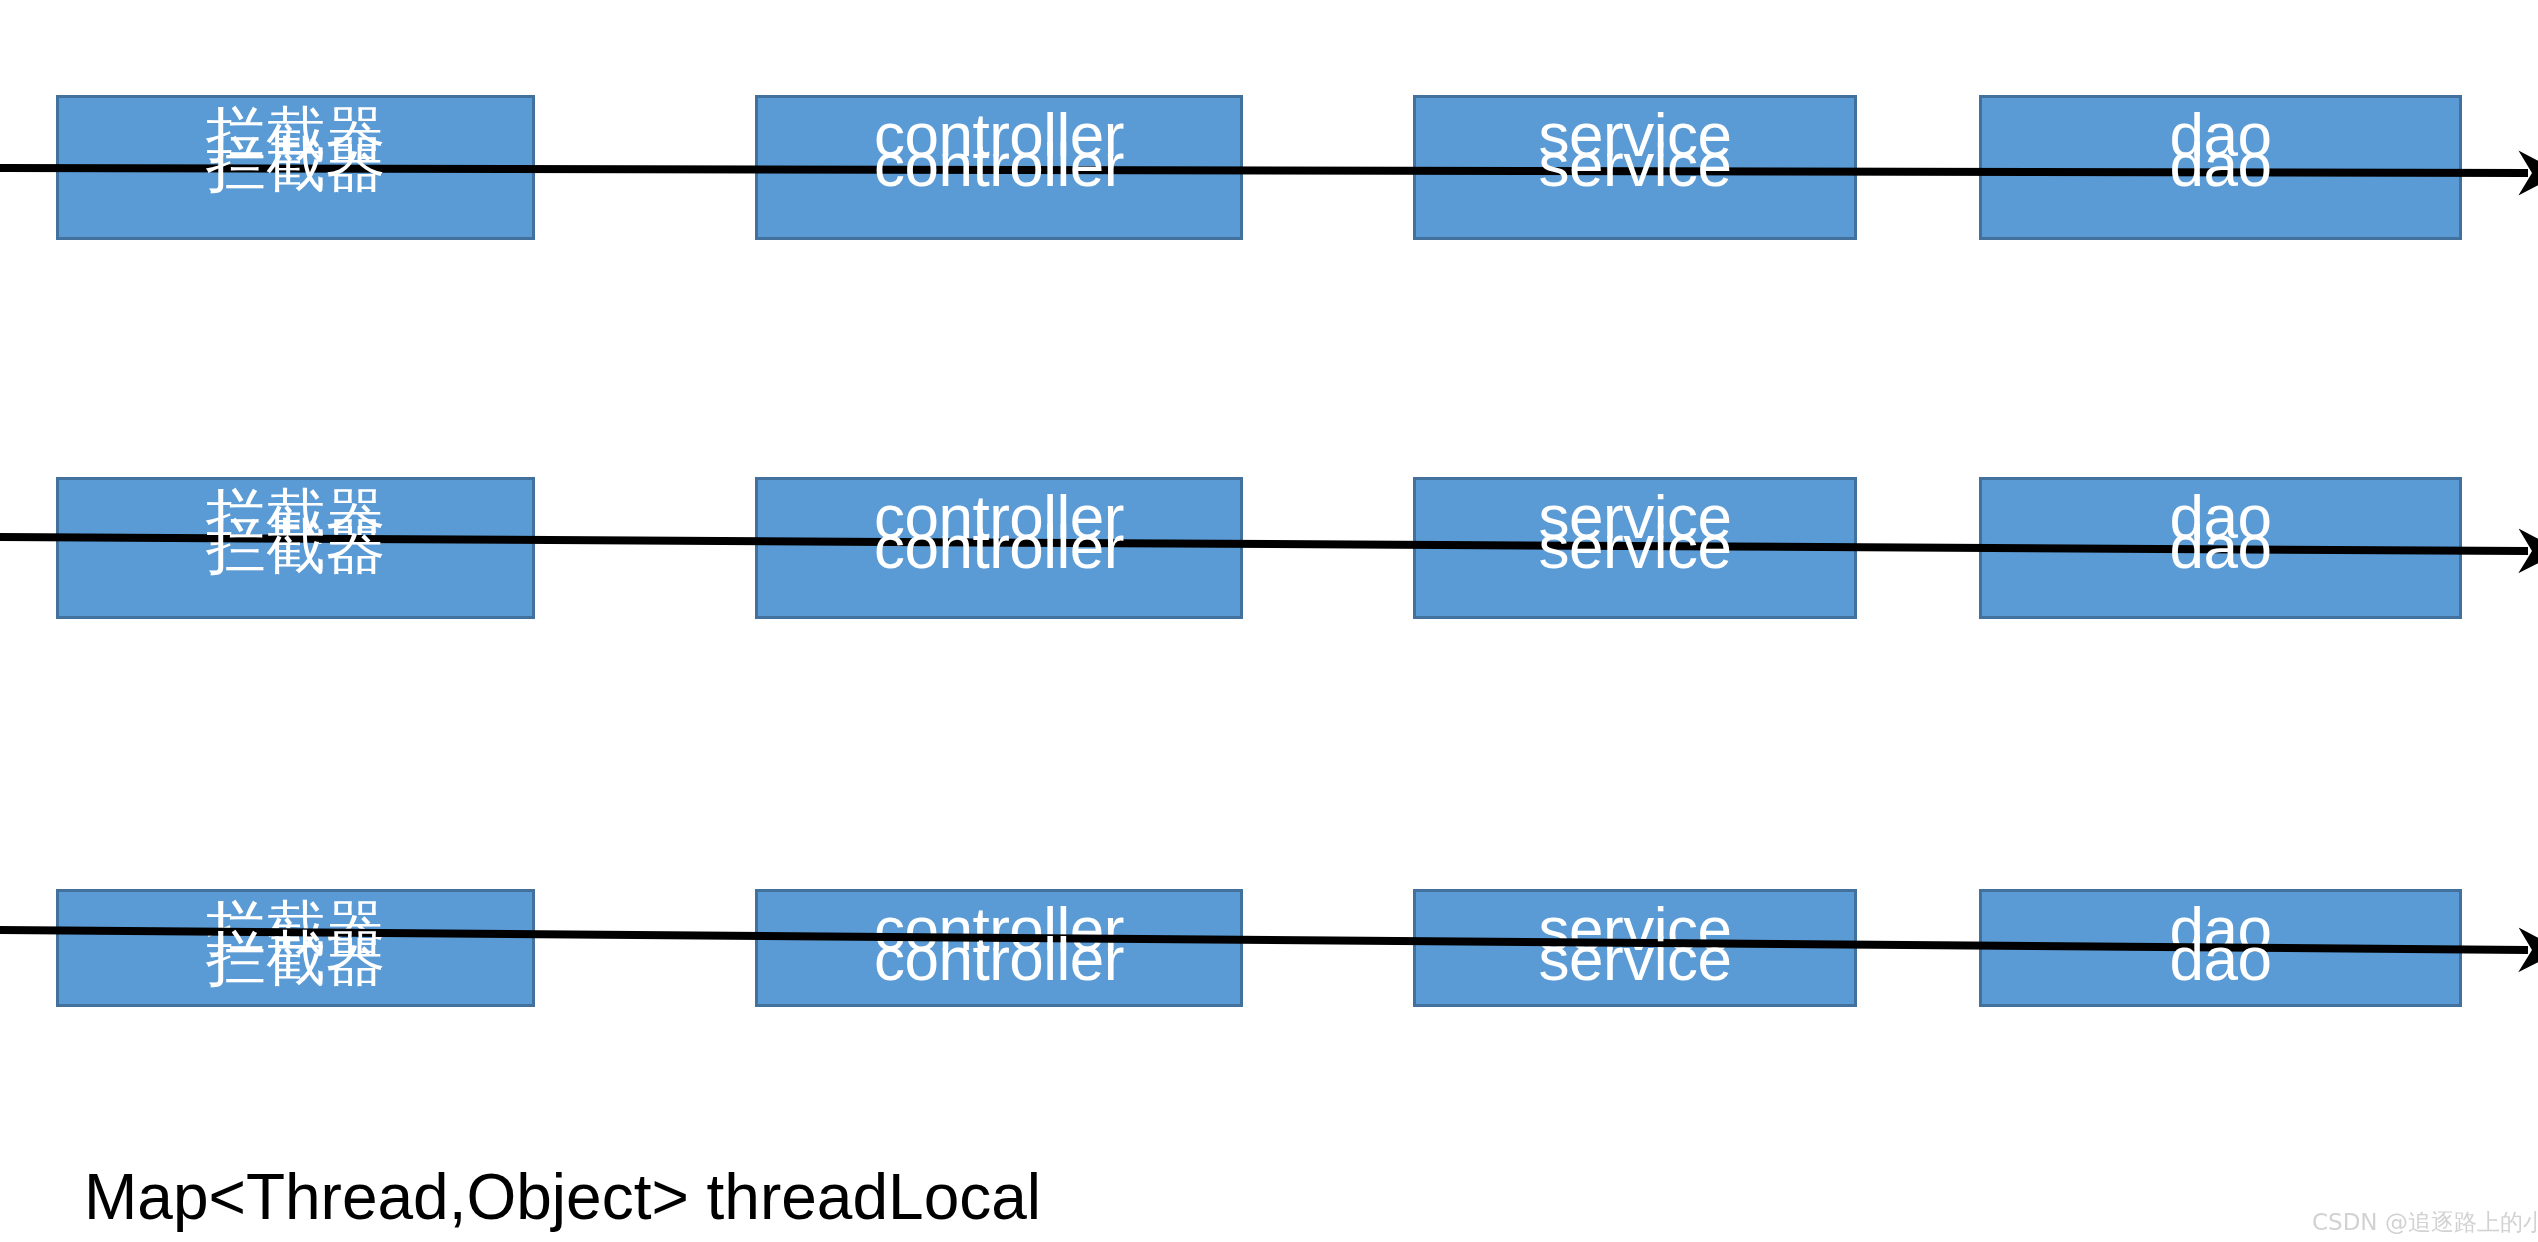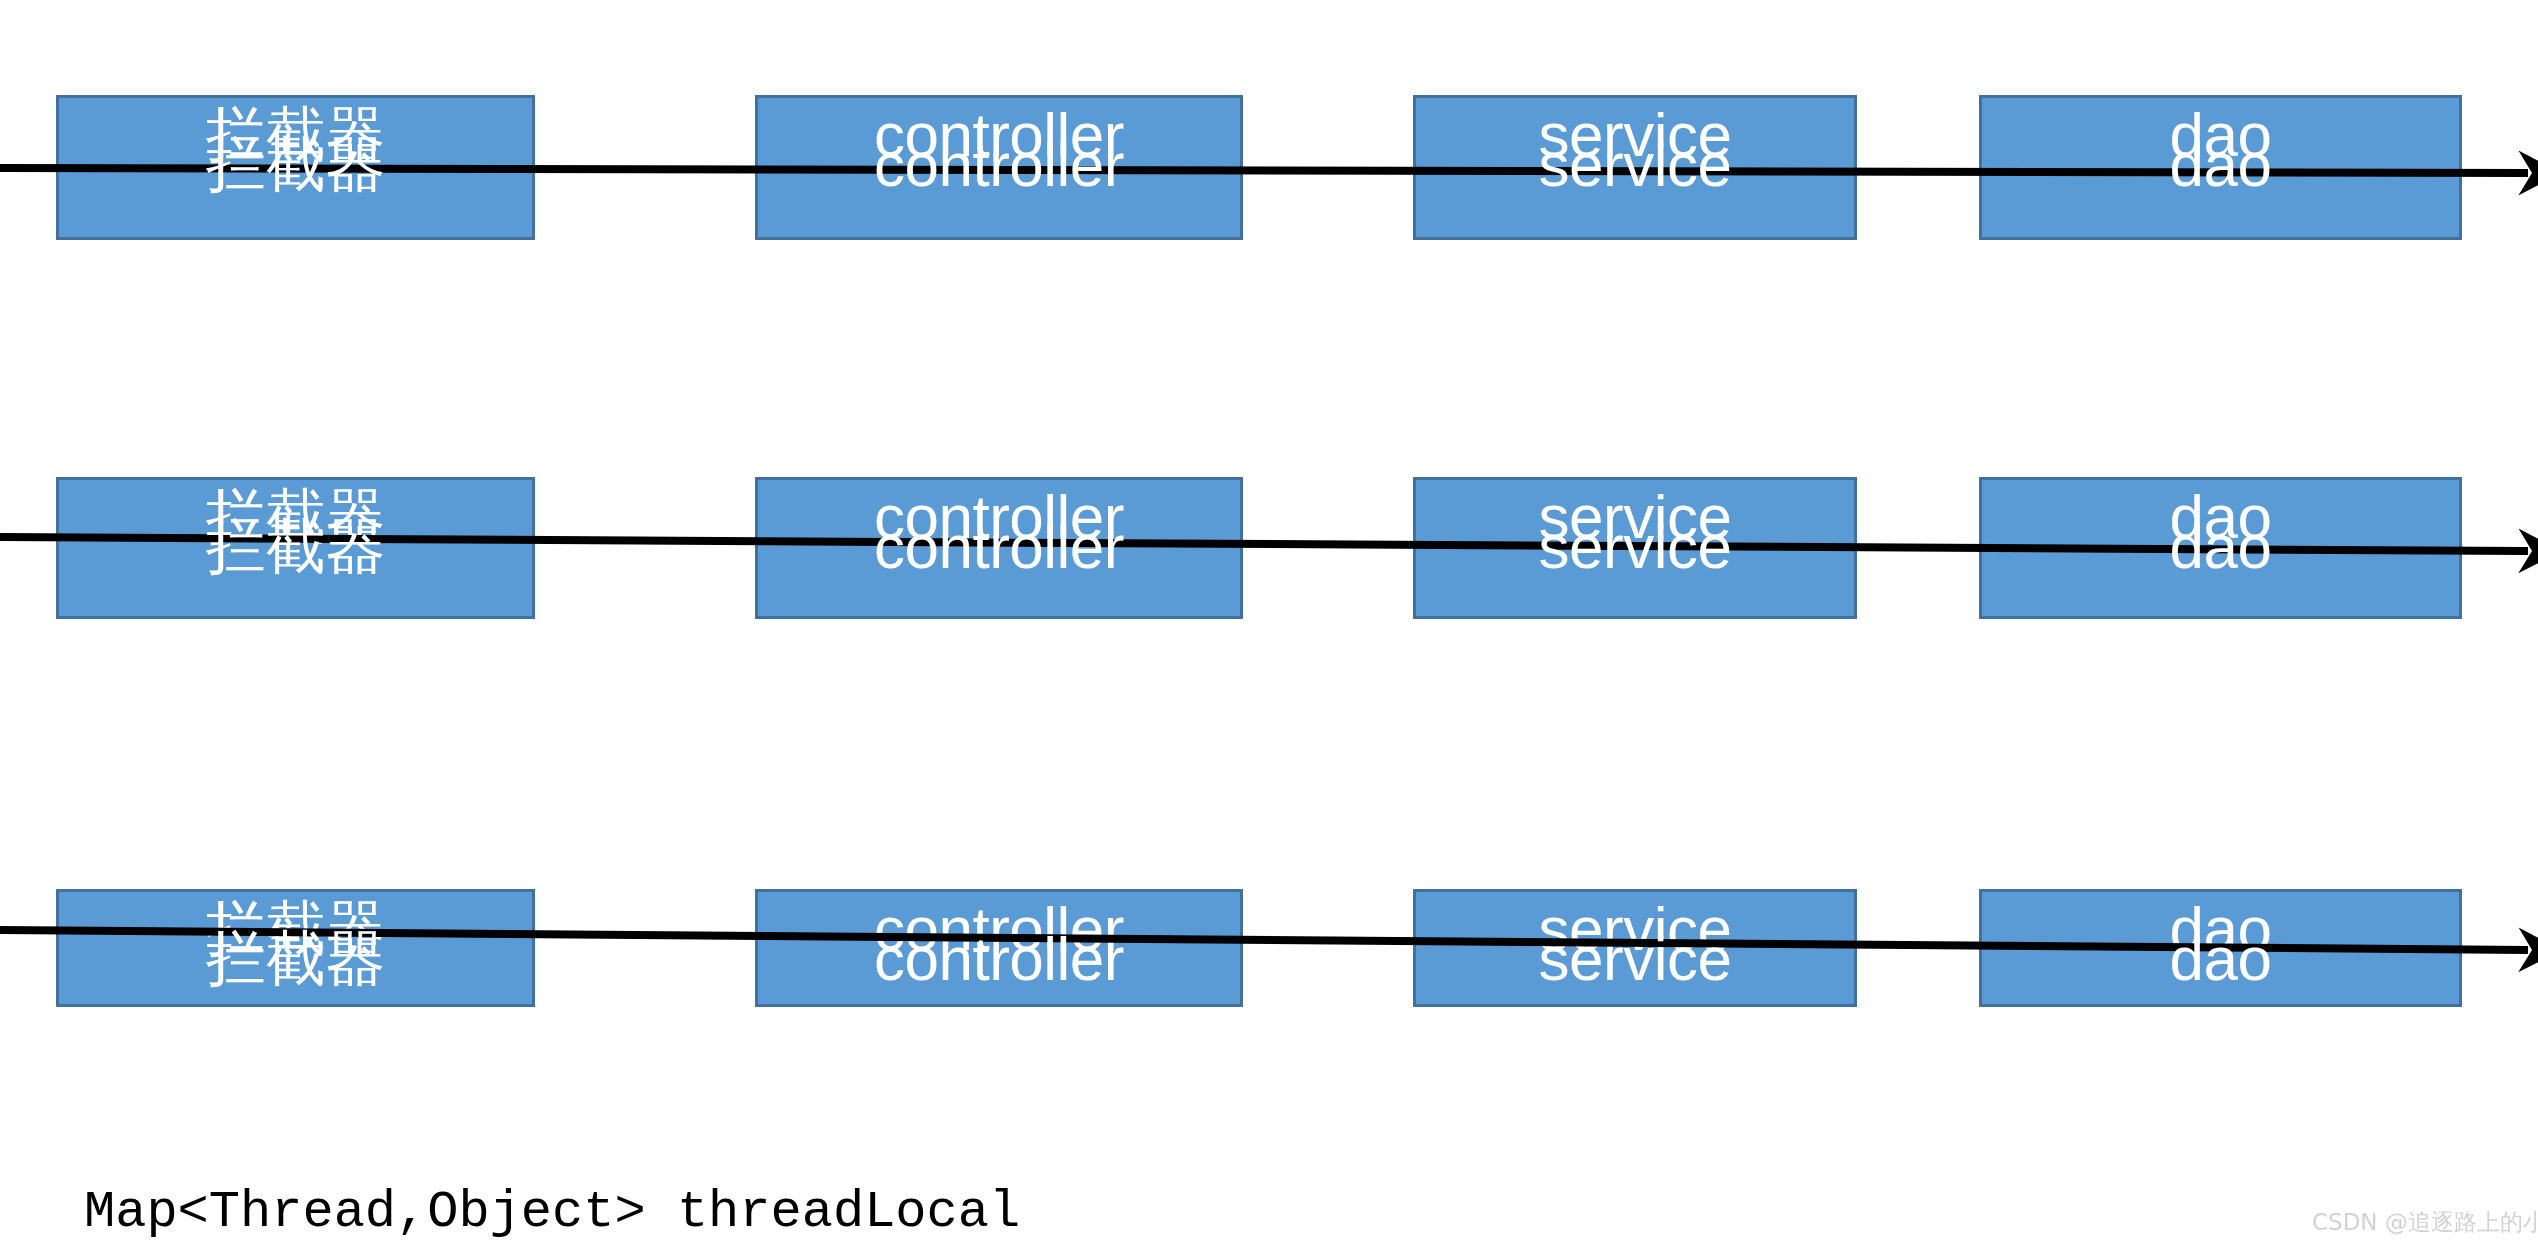--- a/index.html
+++ b/index.html
@@ -50,25 +50,24 @@
     font-size: 62px;
     letter-spacing: -0.5px;
   }
   .label-cjk {
     font-family: "DejaVu Sans", sans-serif;
     font-size: 60px;
   }
   .caption {
     position: absolute;
     color: #000000;
-    font-family: Liberation Mono, monospace;
-    font-size: 52px;
+    font-family: Liberation Sans, sans-serif;
+    font-size: 64px;
     white-space: nowrap;
     line-height: 1;
-    margin-top: 22px;
   }
   .watermark {
     position: absolute;
     color: #d2d2d2;
     font-family: "DejaVu Sans", sans-serif;
     font-size: 23px;
     white-space: nowrap;
     line-height: 1;
   }
 </style>

